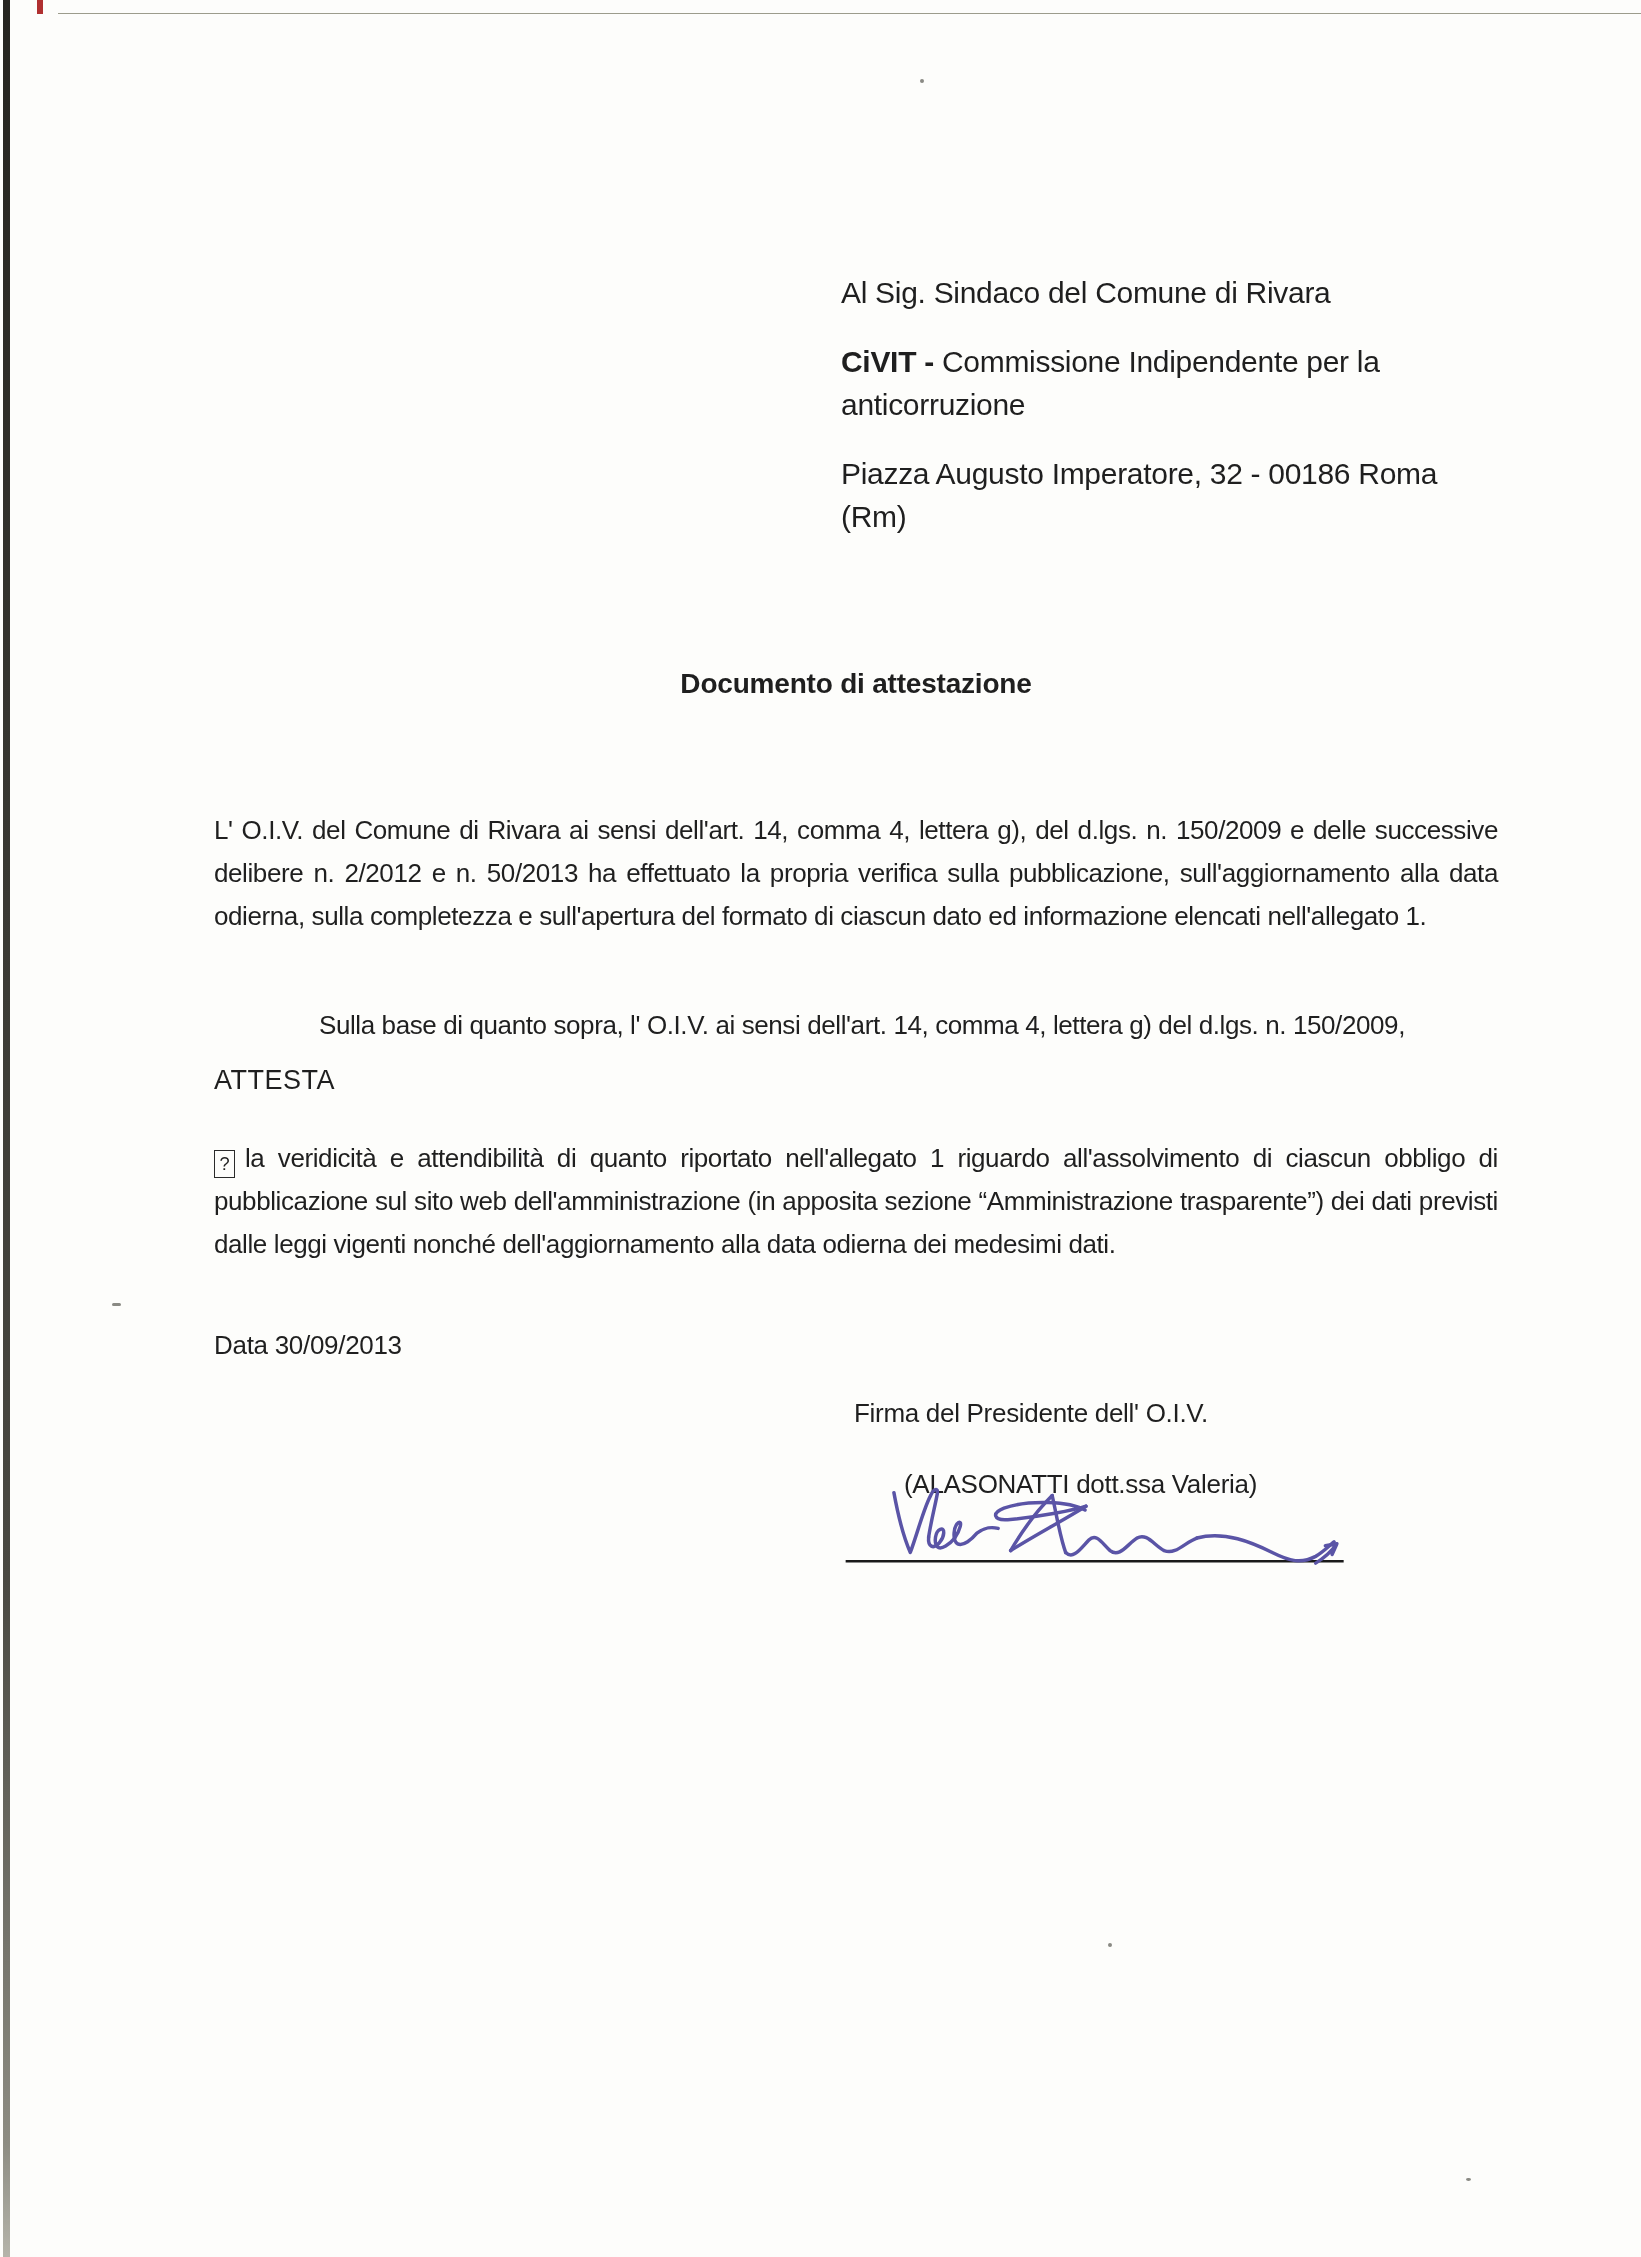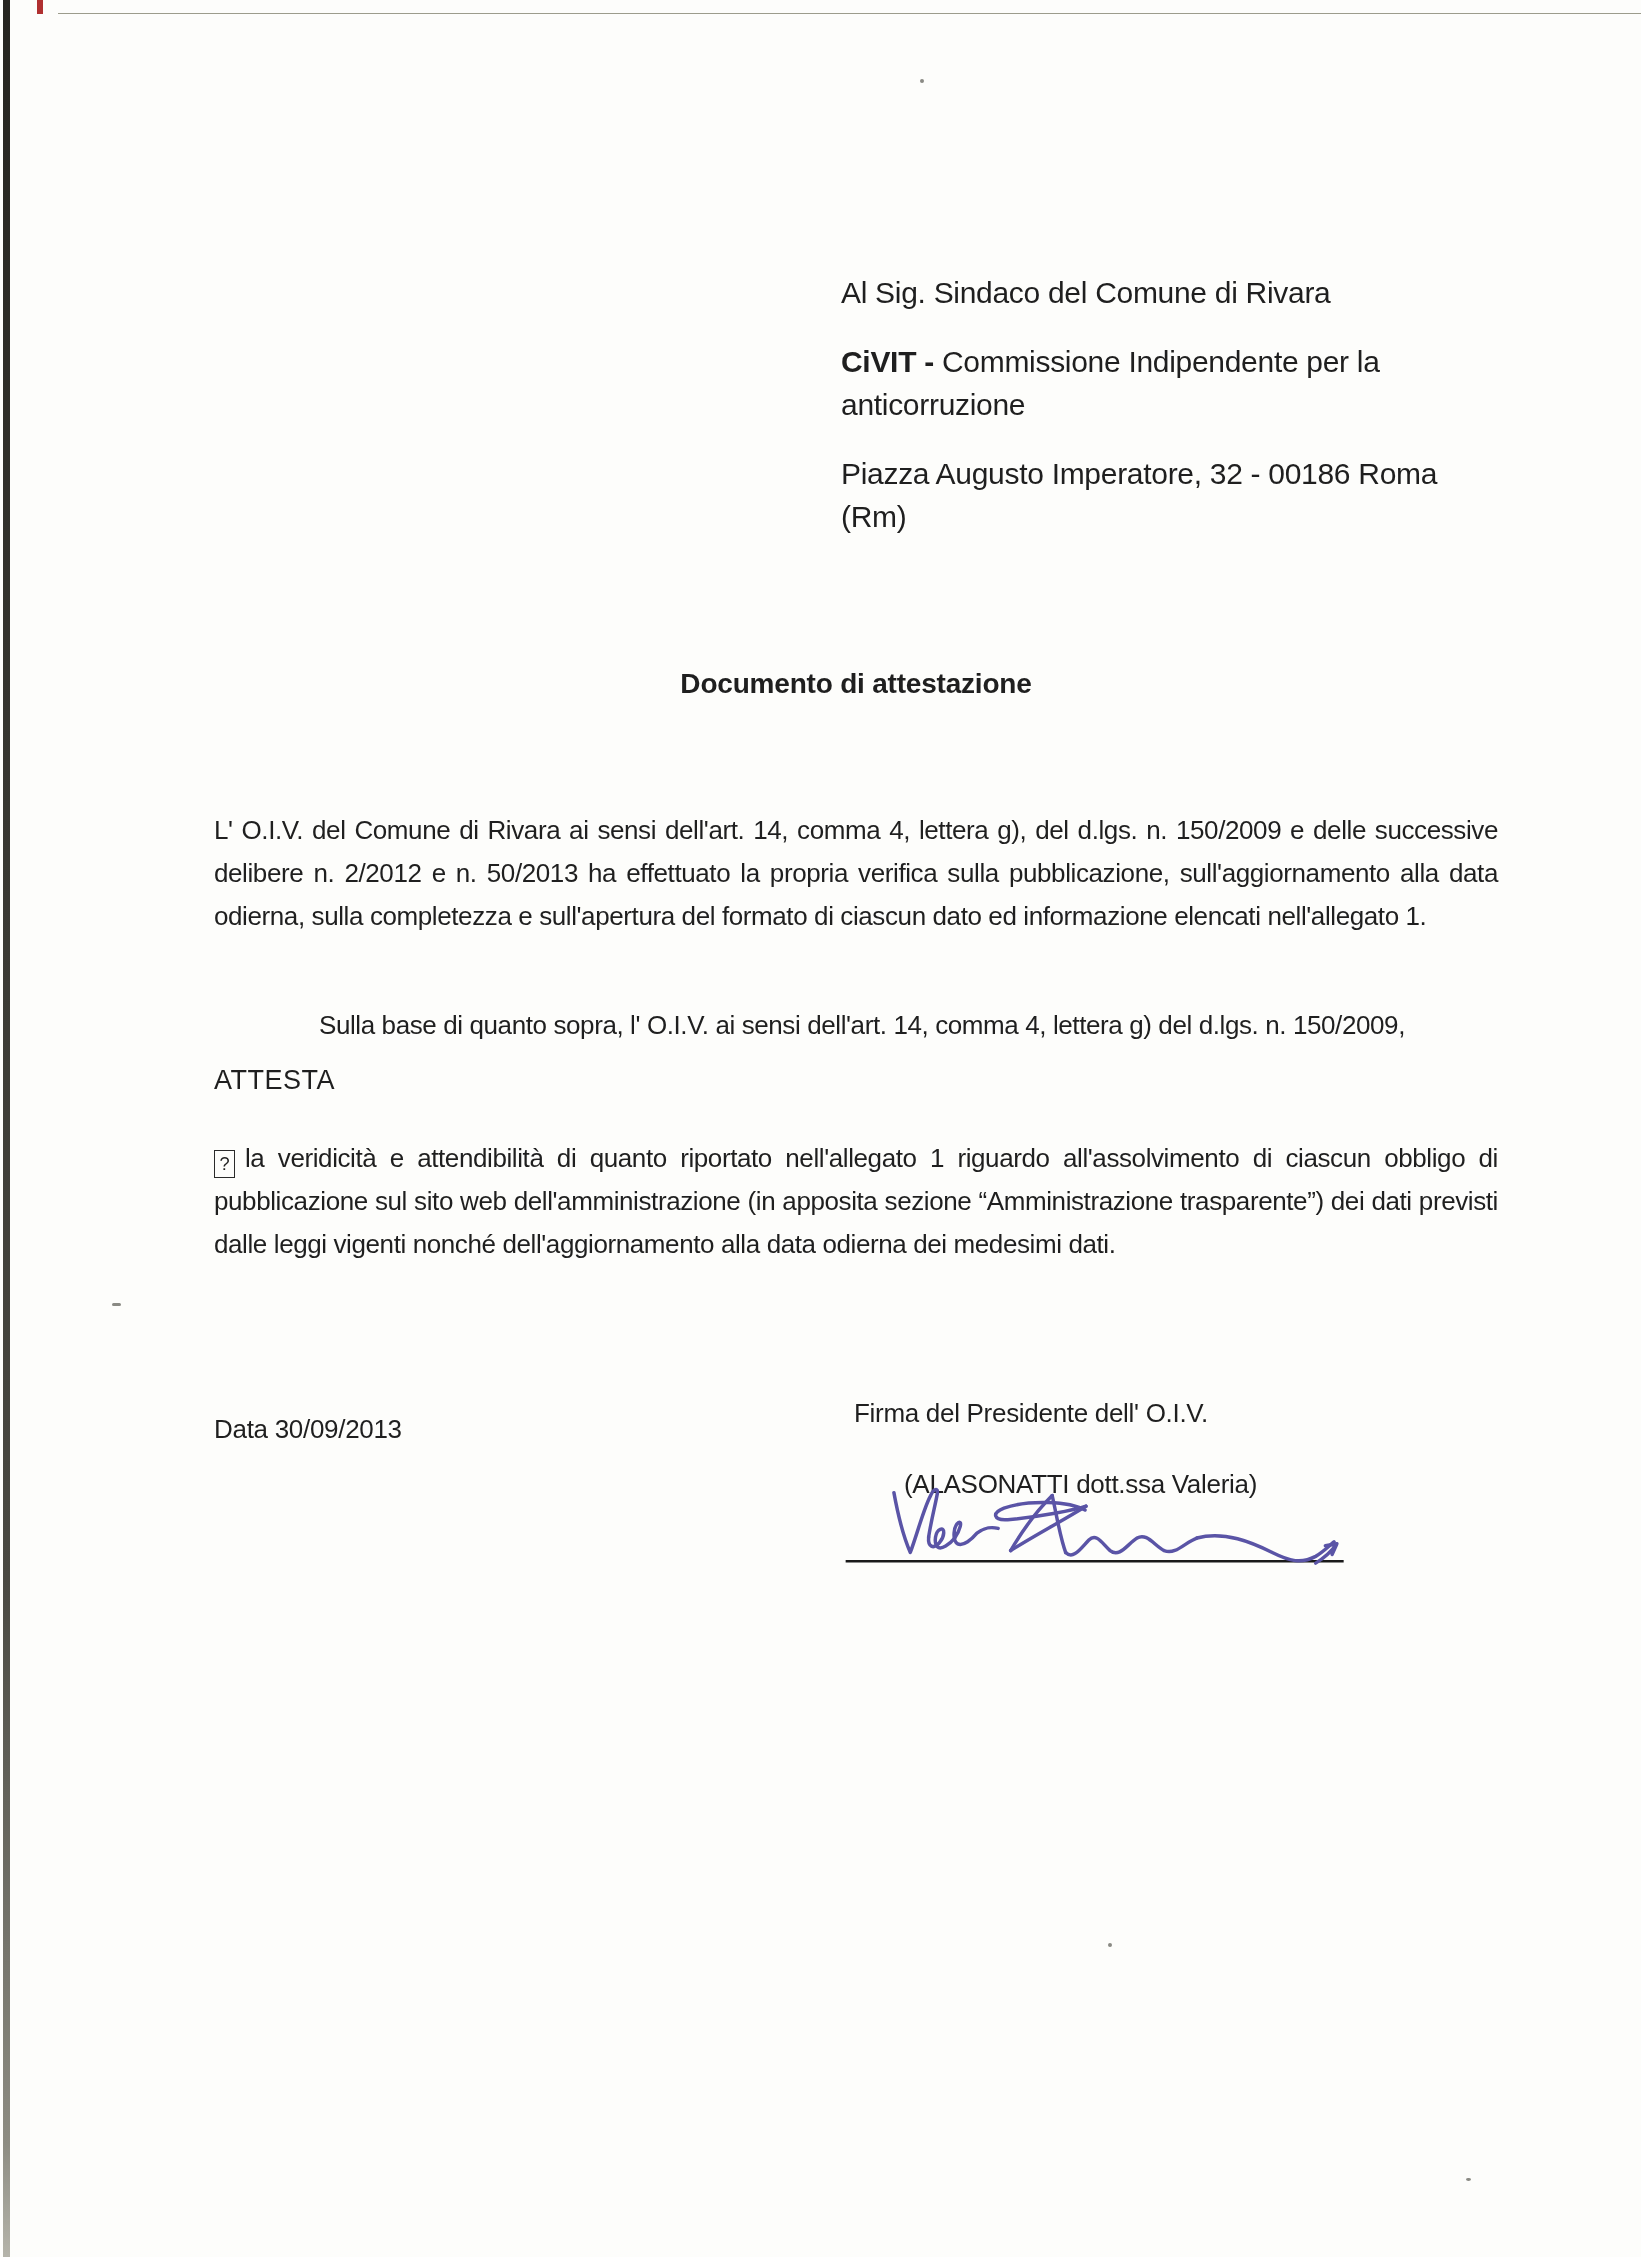--- a/index.html
+++ b/index.html
@@ -51,21 +51,21 @@
   .qbox{
     display:inline-block;
     width:19.3px;height:26px;
     border:1.9px solid #2a2a2a;
     text-align:center;font-size:18.3px;line-height:26px;
     vertical-align:-2.9px;
     margin-right:9.7px;
     letter-spacing:0;
   }
   .date-line{
-    position:absolute;left:214px;top:1414px;
+    position:absolute;left:214px;top:1330px;
     font-size:26px;letter-spacing:-0.3px;text-align:center;
   }
   .firma-label{
     position:absolute;left:854px;top:1398px;
     font-size:26px;letter-spacing:-0.3px;
   }
   .signer-name{
     position:absolute;left:904px;top:1469px;
     font-size:26px;letter-spacing:-0.3px;
   }

